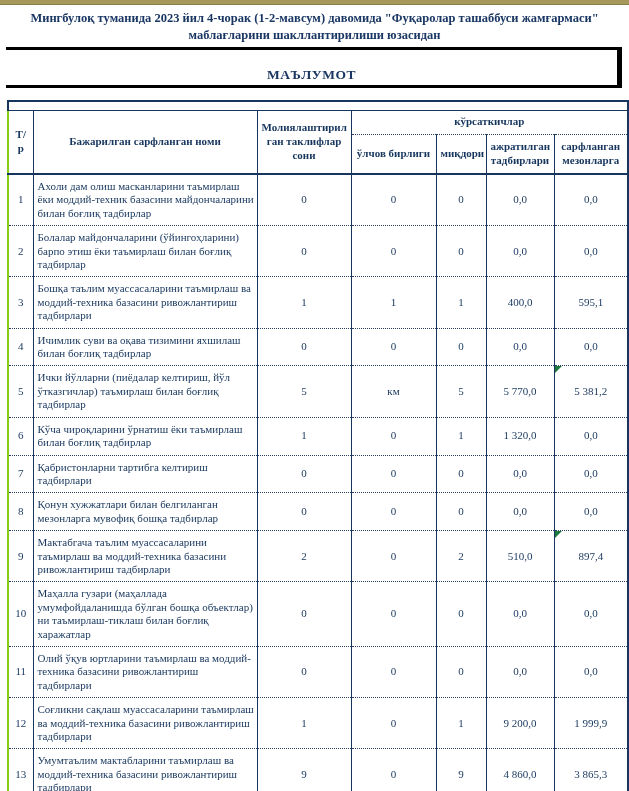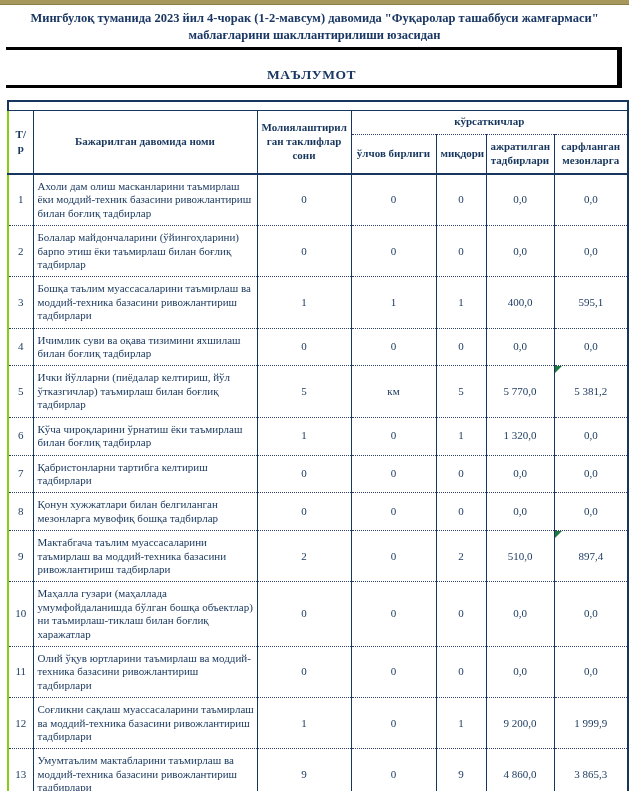--- a/index.html
+++ b/index.html
@@ -130,36 +130,36 @@
         <col style="width:50px">
         <col style="width:68px">
         <col style="width:74px">
     </colgroup>
     <thead>
       <tr class="spacer">
         <td colspan="7"></td>
       </tr>
       <tr>
         <th rowspan="2" class="col-first">Т/р</th>
-        <th rowspan="2">Бажарилган давомида номи</th>
+        <th rowspan="2">Бажарилган сарфланган номи</th>
         <th rowspan="2">Молиялаштирил ган таклифлар сони</th>
         <th colspan="4" class="grp col-last">кўрсаткичлар</th>
       </tr>
       <tr class="subhead">
         <th>ўлчов бирлиги</th>
         <th>миқдори</th>
         <th>ажратилган тадбирлари</th>
         <th class="col-last">сарфланган мезонларга</th>
       </tr>
     </thead>
 
     <tbody class="rows">
         <tr>
     <td class="col-first">1</td>
-    <td class="name">Ахоли дам олиш масканларини таъмирлаш ёки моддий-техник базасини ривожлантириш билан боғлиқ тадбирлар</td>
+    <td class="name">Ахоли дам олиш масканларини таъмирлаш ёки моддий-техник базасини майдончаларини билан боғлиқ тадбирлар</td>
     <td>0</td>
     <td>0</td>
     <td>0</td>
     <td>0,0</td>
     <td class="col-last spent">0,0</td>
   </tr>
         <tr>
     <td class="col-first">2</td>
     <td class="name">Болалар майдончаларини (ўйингоҳларини) барпо этиш ёки таъмирлаш билан боғлиқ тадбирлар</td>
     <td>0</td>

